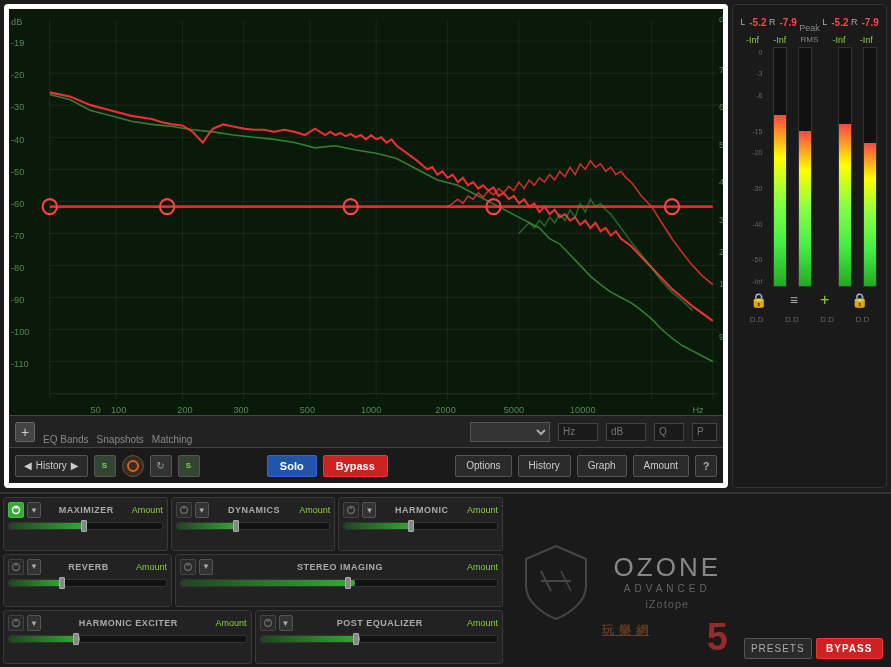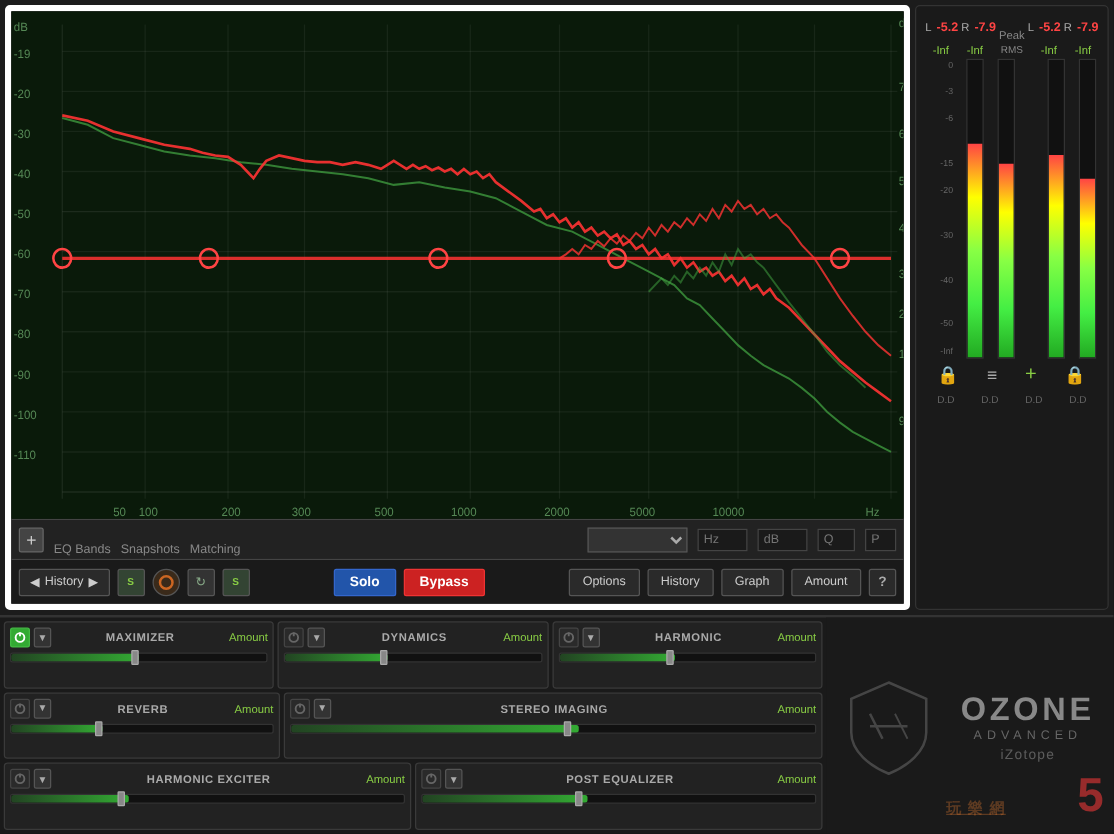--- a/index.html
+++ b/index.html
@@ -851,24 +851,31 @@
       <div class="ozone-area" style="width:230px; flex:none; position:relative; overflow:hidden;">
 
         <svg width="80" height="80" viewBox="0 0 80 80" style="position:absolute; left:10px; top:50%; transform:translateY(-50%); opacity:0.4;">
           <path d="M40,5 L70,18 L70,45 C70,60 55,72 40,78 C25,72 10,60 10,45 L10,18 Z" fill="none" stroke="#888" stroke-width="2"></path>
           <line x1="25" y1="40" x2="55" y2="40" stroke="#888" stroke-width="2"></line>
           <line x1="25" y1="30" x2="35" y2="50" stroke="#888" stroke-width="2"></line>
           <line x1="45" y1="30" x2="55" y2="50" stroke="#888" stroke-width="1.5"></line>
         </svg>
 
         <div class="ozone-logo" style="position:absolute; right:15px; top:50%; transform:translateY(-50%);">
-          <div style="color:#888; font-size:26px; font-weight:bold; letter-spacing:3px;">OZONE</div>
+          <div style="color:#888; font-size:26px; font-weight:normal; letter-spacing:3px;">OZONE</div>
           <div style="color:#666; font-size:10px; letter-spacing:4px;">ADVANCED</div>
           <div style="color:#888; font-size:11px; letter-spacing:1px; margin-top:4px; opacity:0.6;">iZotope</div>
         </div>
         <div style="position:absolute; right:8px; bottom:8px; color:#cc3333; font-size:38px; font-weight:bold; opacity:0.7;">5</div>
 
-        <div style="position:absolute; bottom:12px; left:50%; transform:translateX(-40%); color:rgba(220,120,50,0.35); font-size:12px; font-weight:bold; letter-spacing:1px; pointer-events:none; white-space:nowrap;text-decoration:underline;">玩 樂 網</div>
-      </div>
-
+        <div style="position:absolute; bottom:28px; left:50%; transform:translateX(-40%); color:rgba(220,120,50,0.35); font-size:12px; font-weight:bold; letter-spacing:1px; pointer-events:none; white-space:nowrap;text-decoration:underline;">玩 樂 網</div>
+      </div>
+
+      <div class="bottom-right" style="width:155px; flex:none; padding:8px; display:flex; flex-direction:column; justify-content:flex-end; gap:4px;">
+        <div style="flex:1;"></div>
+        <div class="presets-bypass-row">
+          <div class="presets-btn">PRESETS</div>
+          <div class="bypass-main-btn">BYPASS</div>
+        </div>
+      </div>
     </div>
   </div>
 </div>
 
 </body></html>

